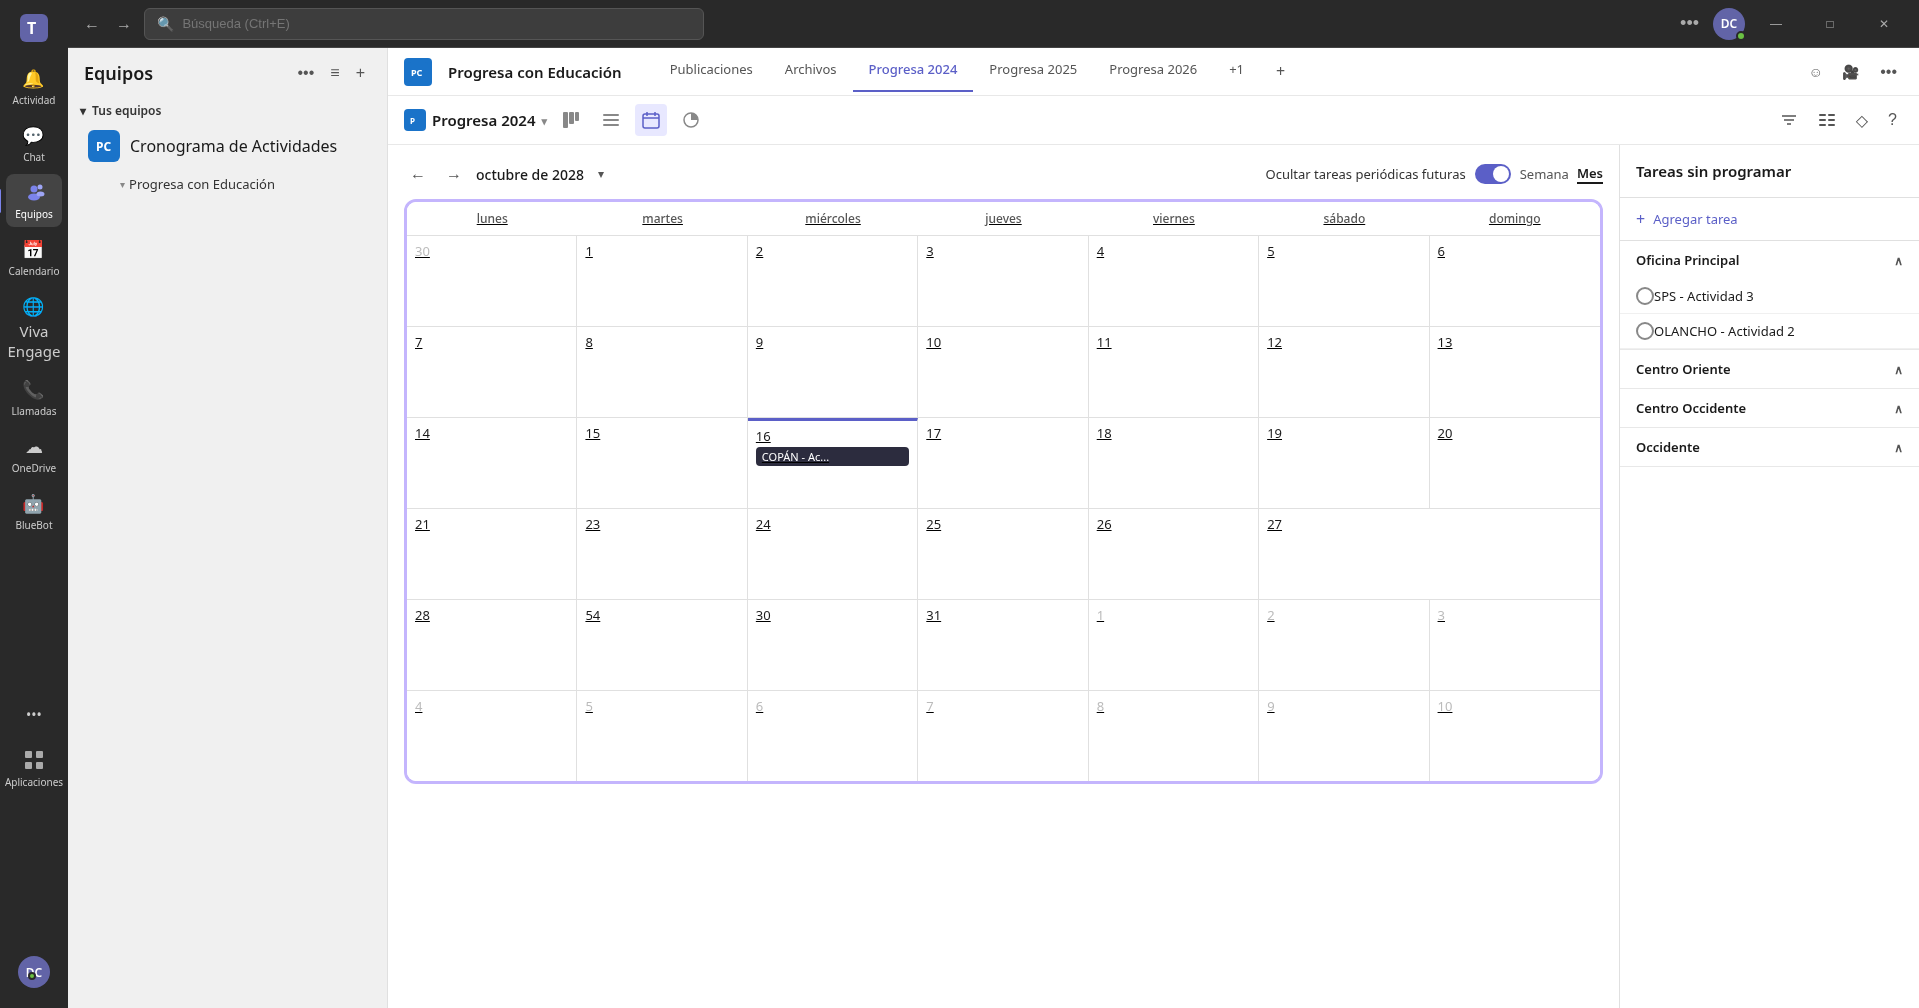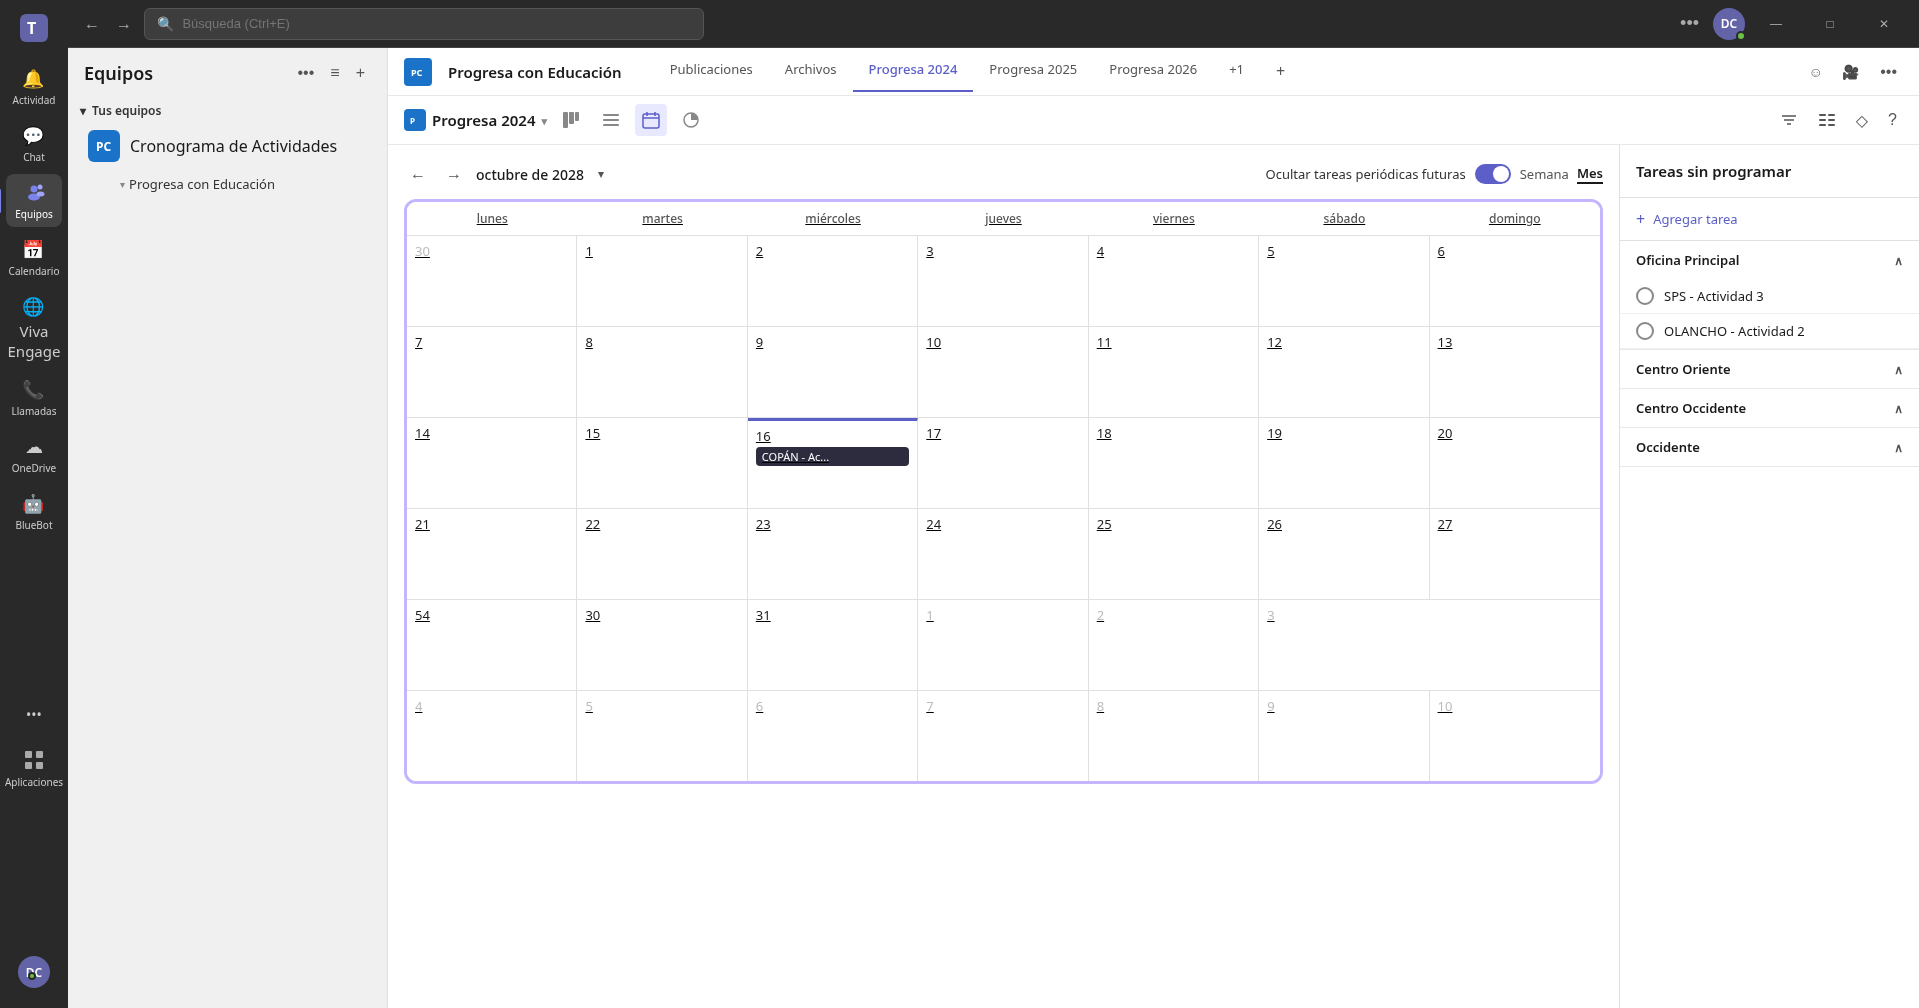--- a/index.html
+++ b/index.html
@@ -474,21 +474,21 @@
       cursor: pointer;
       font-size: 13px;
       font-weight: 600;
       color: #1a1a1a;
     }
     .chevron-up { font-size: 12px; color: #555; }
 
     .task-item {
       display: flex;
       align-items: center;
-      gap: 10px;
+      gap: 0;
       padding: 8px 16px;
       cursor: pointer;
       border-bottom: 1px solid #f0f0f0;
     }
     .task-radio {
       width: 18px;
       height: 18px;
       border: 2px solid #888;
       border-radius: 50%;
       flex-shrink: 0;
@@ -787,29 +787,29 @@
                 <div class="cal-event">COPÁN - Ac...</div>
               </div>
               <div class="cal-cell"><span class="day-num">17</span></div>
               <div class="cal-cell"><span class="day-num">18</span></div>
               <div class="cal-cell"><span class="day-num">19</span></div>
               <div class="cal-cell"><span class="day-num">20</span></div>
             </div>
 
             <div class="cal-row">
               <div class="cal-cell"><span class="day-num">21</span></div>
-              <div class="cal-cell"><span class="day-num">22</span></div>
               <div class="cal-cell"><span class="day-num">23</span></div>
               <div class="cal-cell"><span class="day-num">24</span></div>
               <div class="cal-cell"><span class="day-num">25</span></div>
               <div class="cal-cell"><span class="day-num">26</span></div>
               <div class="cal-cell"><span class="day-num">27</span></div>
             </div>
 
             <div class="cal-row">
+              <div class="cal-cell"><span class="day-num">28</span></div>
               <div class="cal-cell"><span class="day-num">54</span></div>
               <div class="cal-cell"><span class="day-num">30</span></div>
               <div class="cal-cell"><span class="day-num">31</span></div>
               <div class="cal-cell other-month"><span class="day-num">1</span></div>
               <div class="cal-cell other-month"><span class="day-num">2</span></div>
               <div class="cal-cell other-month"><span class="day-num">3</span></div>
             </div>
 
             <div class="cal-row">
               <div class="cal-cell other-month"><span class="day-num">4</span></div>

